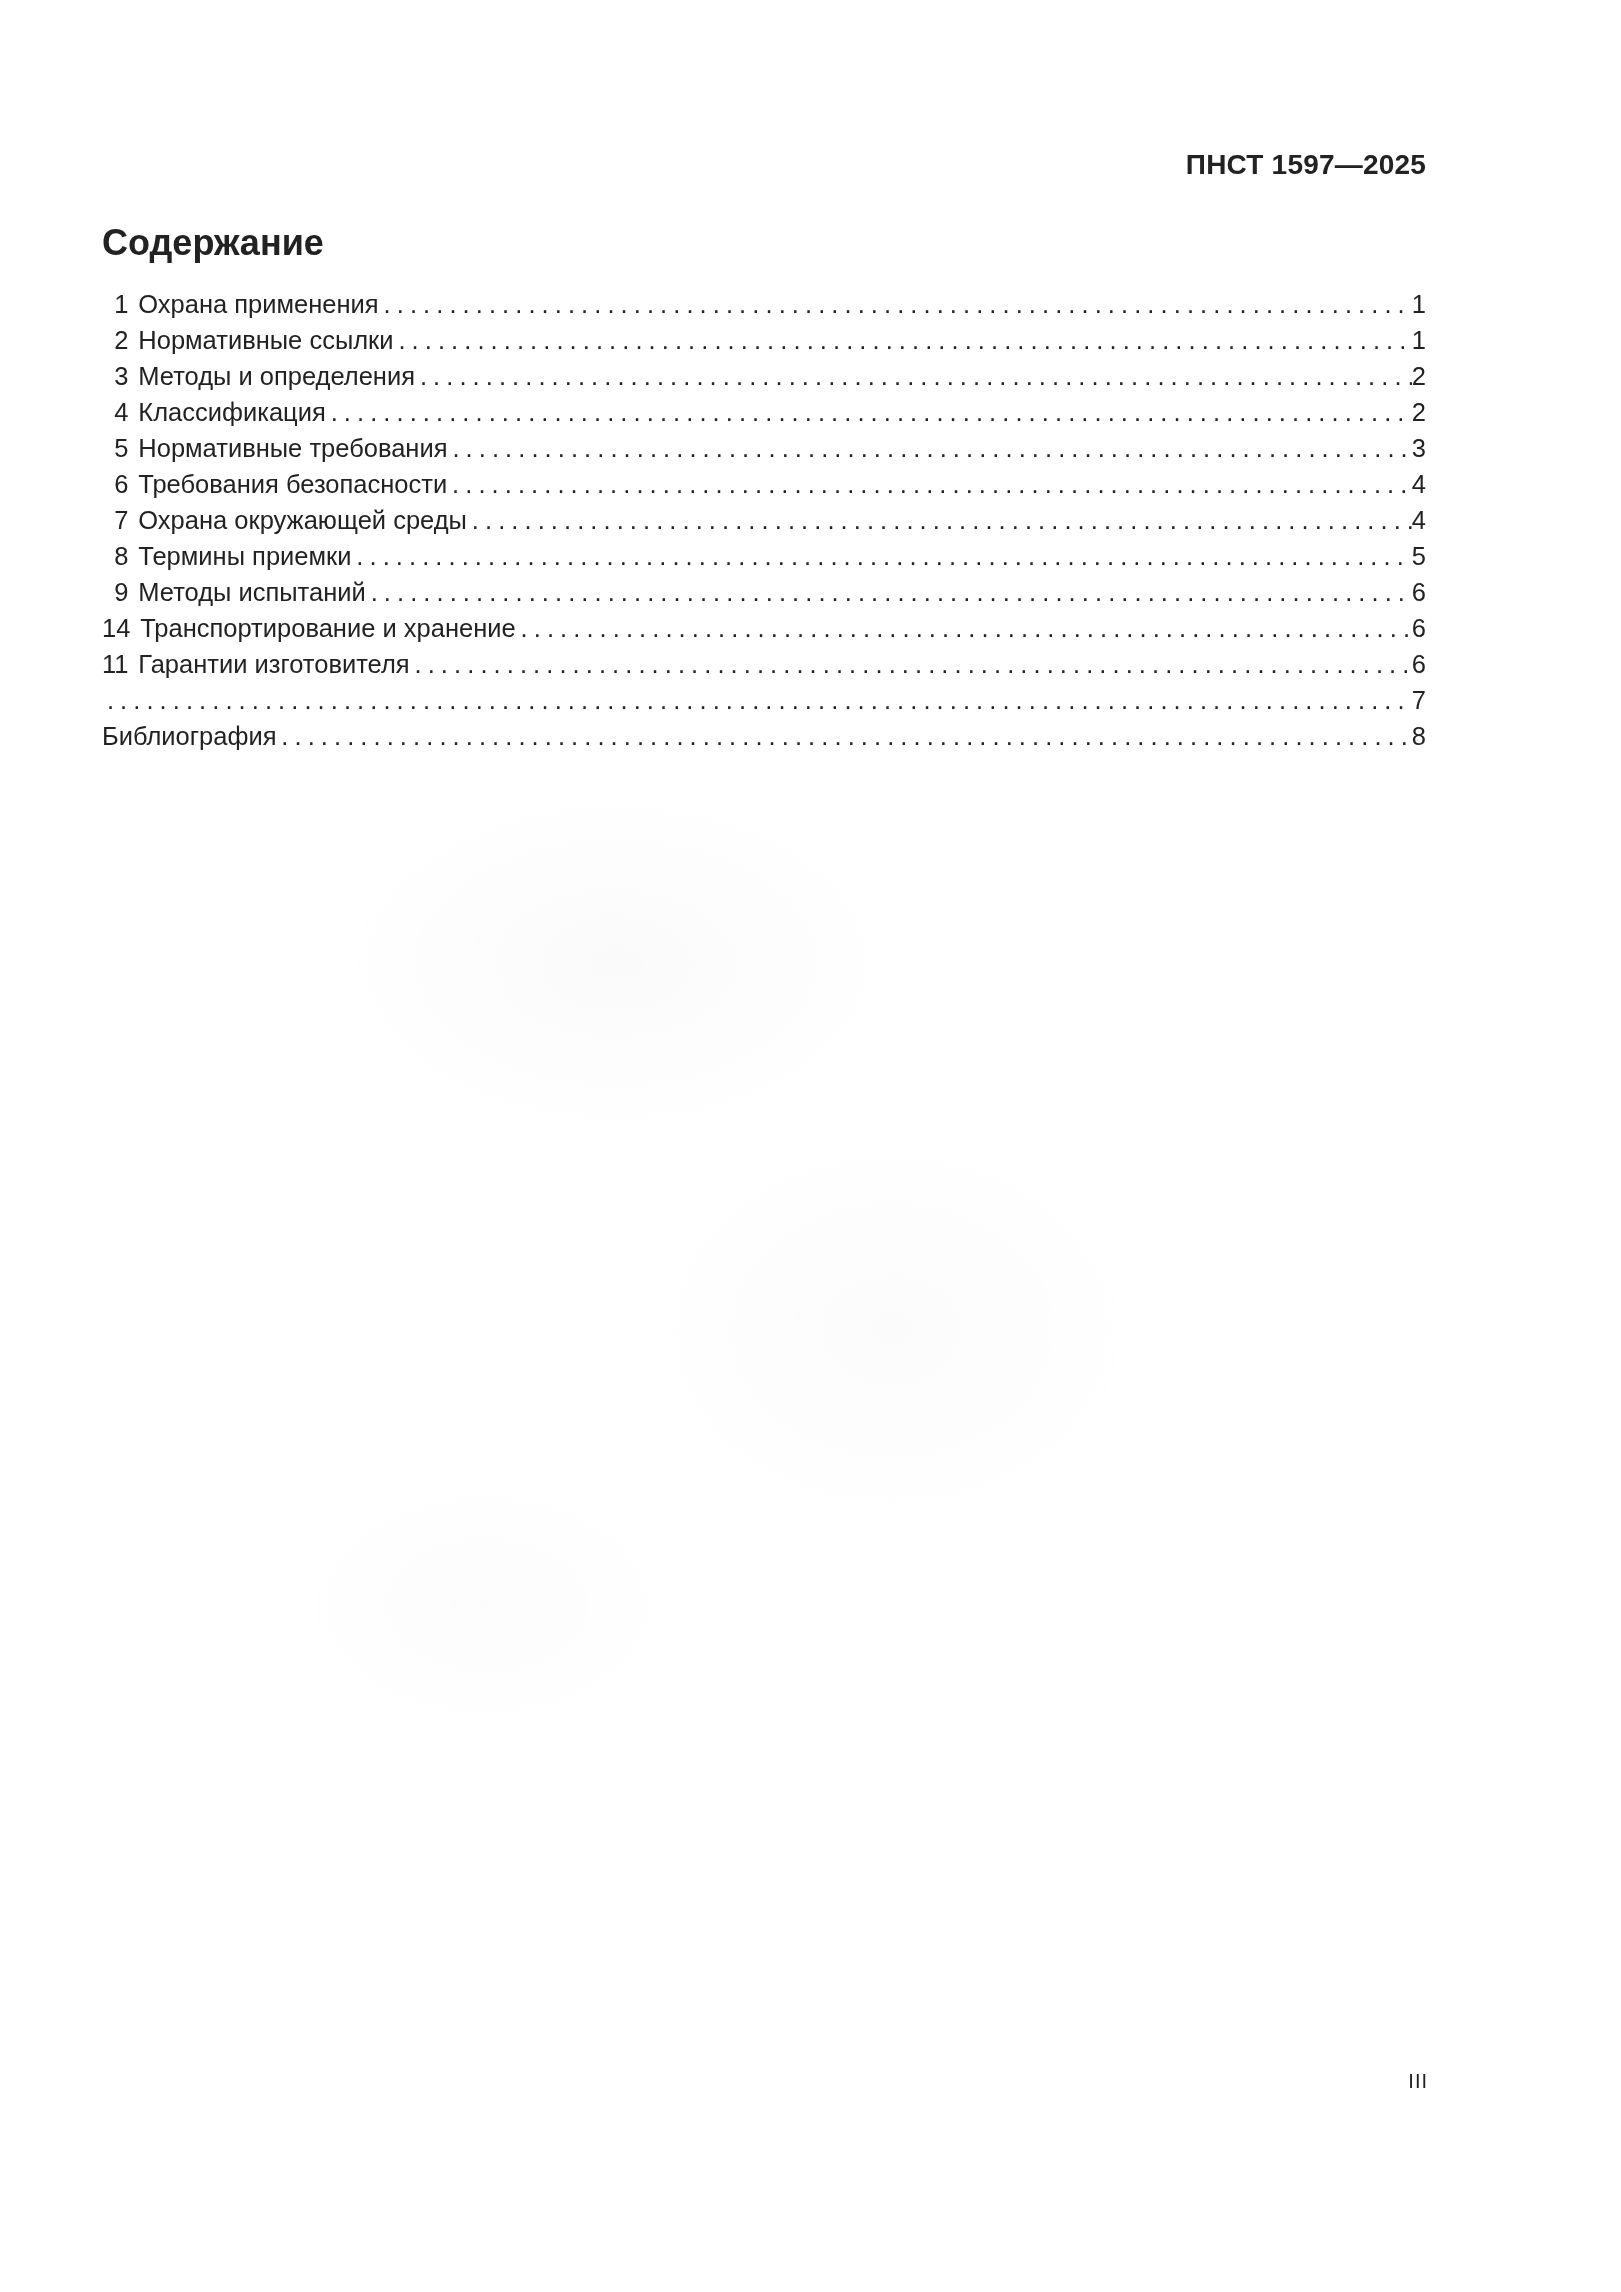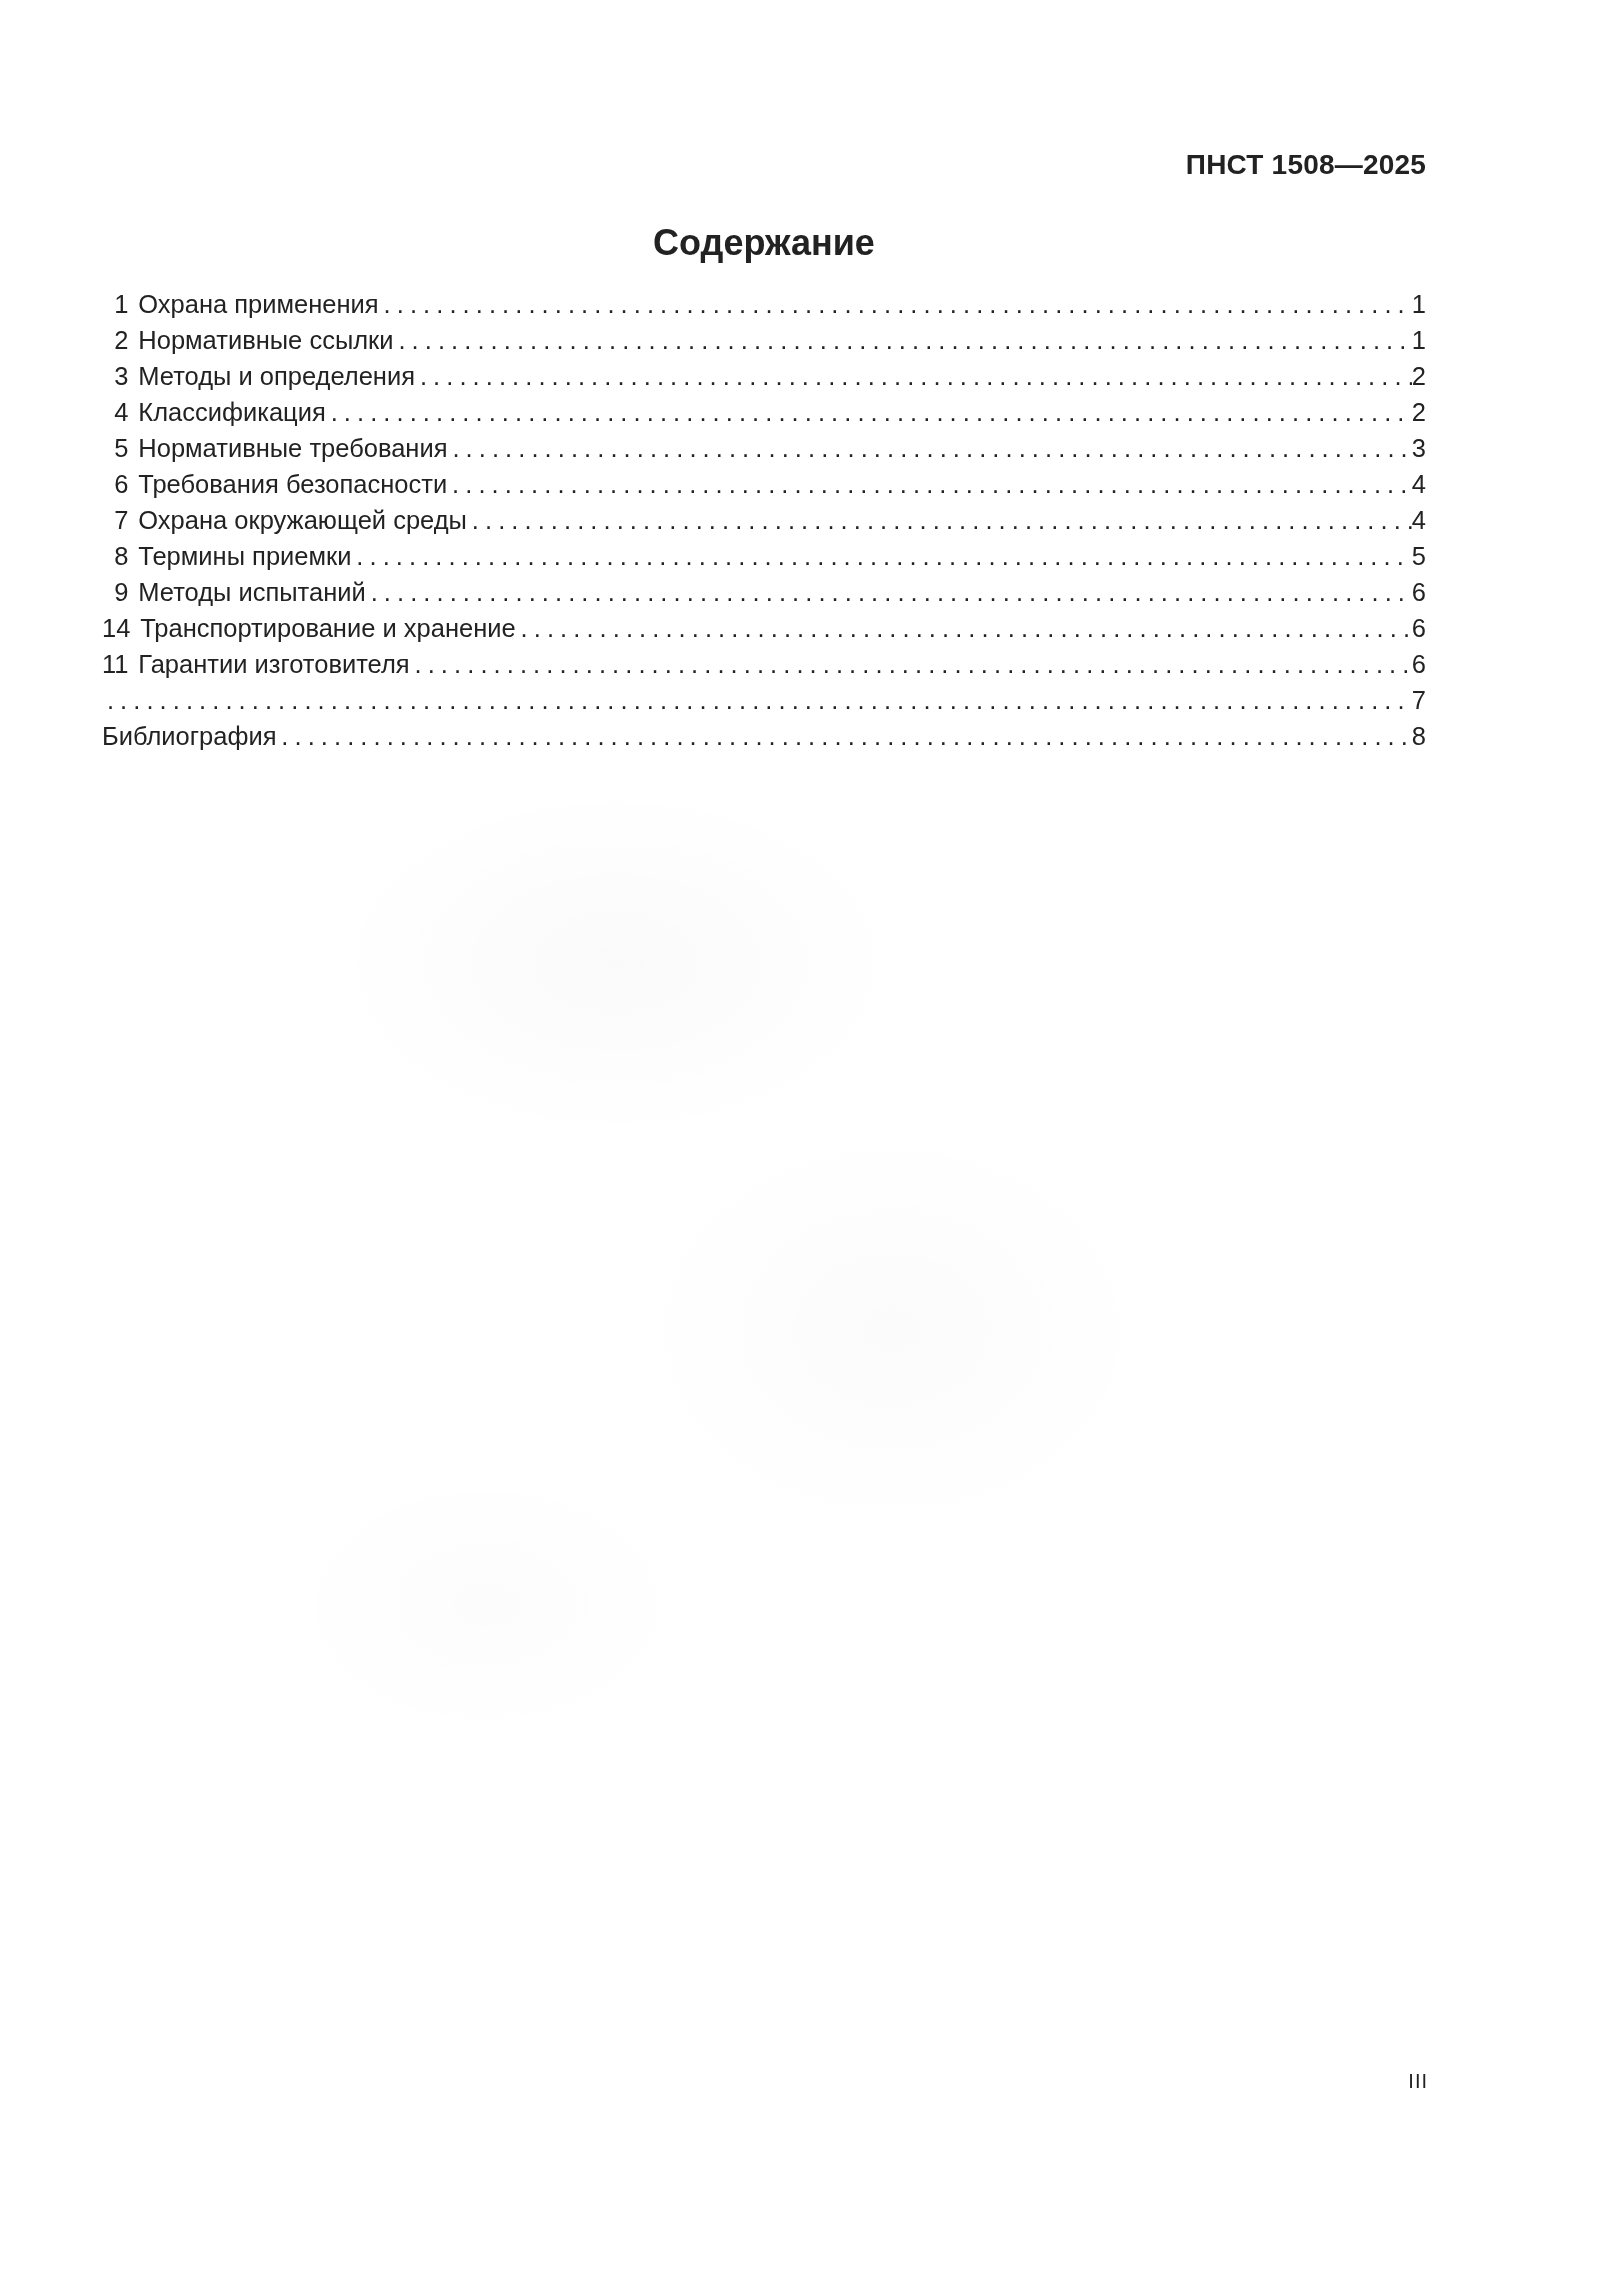--- a/index.html
+++ b/index.html
@@ -34,21 +34,21 @@
     font-weight: bold;
     letter-spacing: 0.2px;
     white-space: pre;
   }
 
   .page-title {
     position: absolute;
     top: 222px;
     left: 102px;
     right: 195px;
-    text-align: center;
+    text-align: left;
     font-size: 36px;
     font-weight: bold;
   }
 
   .toc {
     position: absolute;
     top: 286px;
     left: 102px;
     right: 195px;
   }
@@ -94,21 +94,21 @@
     right: 193px;
     font-size: 20px;
     letter-spacing: 1px;
   }
 </style>
 </head>
 <body>
 
 <div class="scan-noise"></div>
 
-<div class="doc-code">ПНСТ 1508—2025</div>
+<div class="doc-code">ПНСТ 1597—2025</div>
 
 <h1 class="page-title" style="margin:0;">Содержание</h1>
 
 <div class="toc" id="toc">
   <div class="toc-row">
     <span class="toc-num">1</span>
     <span class="toc-label">Охрана применения</span>
     <span class="toc-dots"></span>
     <span class="toc-page">1</span>
   </div>

